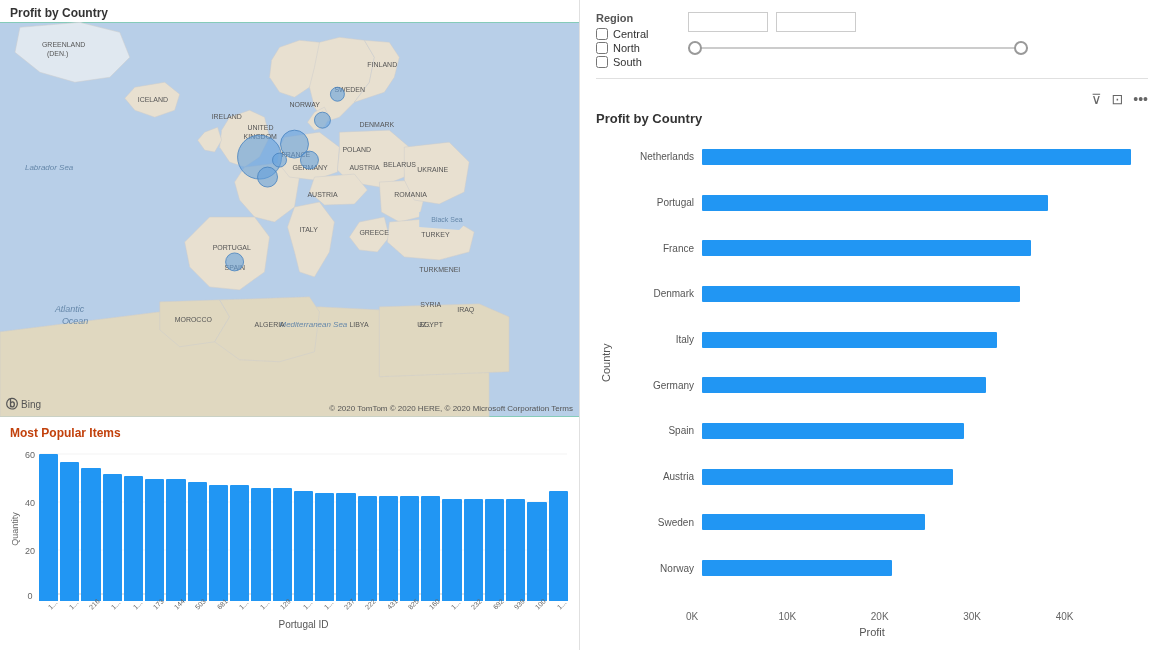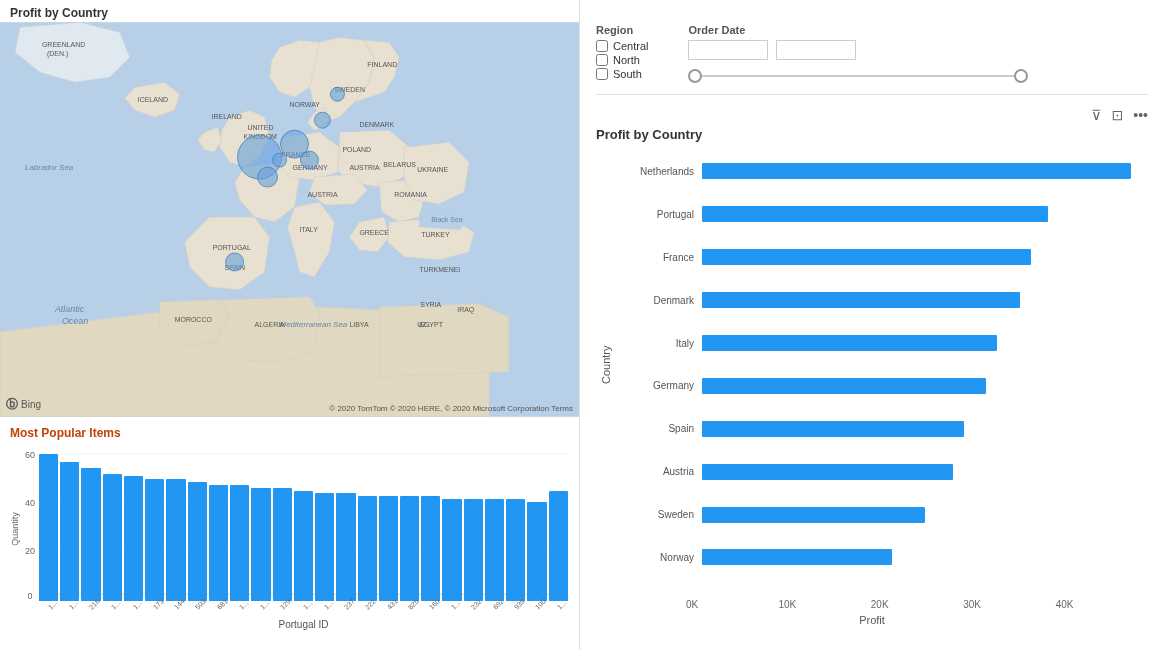--- a/index.html
+++ b/index.html
@@ -30,21 +30,21 @@
     }
     .map-title {
       font-size: 12px;
       font-weight: 600;
       padding: 6px 10px 2px;
       color: #333;
     }
     .map-container {
       width: 100%;
       height: 395px;
-      background: #e5e5e5;
+      background: #22c55e;
       position: relative;
       overflow: hidden;
     }
     
     .map-svg {
       width: 100%;
       height: 100%;
     }
     .chart-section {
       flex: 1;
@@ -66,21 +66,21 @@
       font-size: 10px;
       color: #555;
       margin-top: 2px;
     }
 
     
     .right-panel {
       flex: 1;
       display: flex;
       flex-direction: column;
-      padding: 24px 16px;
+      padding: 12px 16px;
     }
     .filters-row {
       display: flex;
       gap: 40px;
       padding-bottom: 8px;
       border-bottom: 1px solid #e0e0e0;
       margin-bottom: 8px;
     }
     .filter-group {
       display: flex;
@@ -518,21 +518,20 @@
         <div class="checkbox-item">
           <input type="checkbox" style="">
           <span>North</span>
         </div>
         <div class="checkbox-item">
           <input type="checkbox" style="">
           <span>South</span>
         </div>
       </div>
       <div class="date-filter">
-        <div class="filter-label">Order Date</div>
         <div class="date-inputs">
           <input type="text" class="date-box" style="">
           <input type="text" class="date-box" style="">
         </div>
         <div class="slider-container">
           <div class="slider-track"></div>
           <div class="slider-thumb left"></div>
           <div class="slider-thumb right"></div>
         </div>
       </div>

